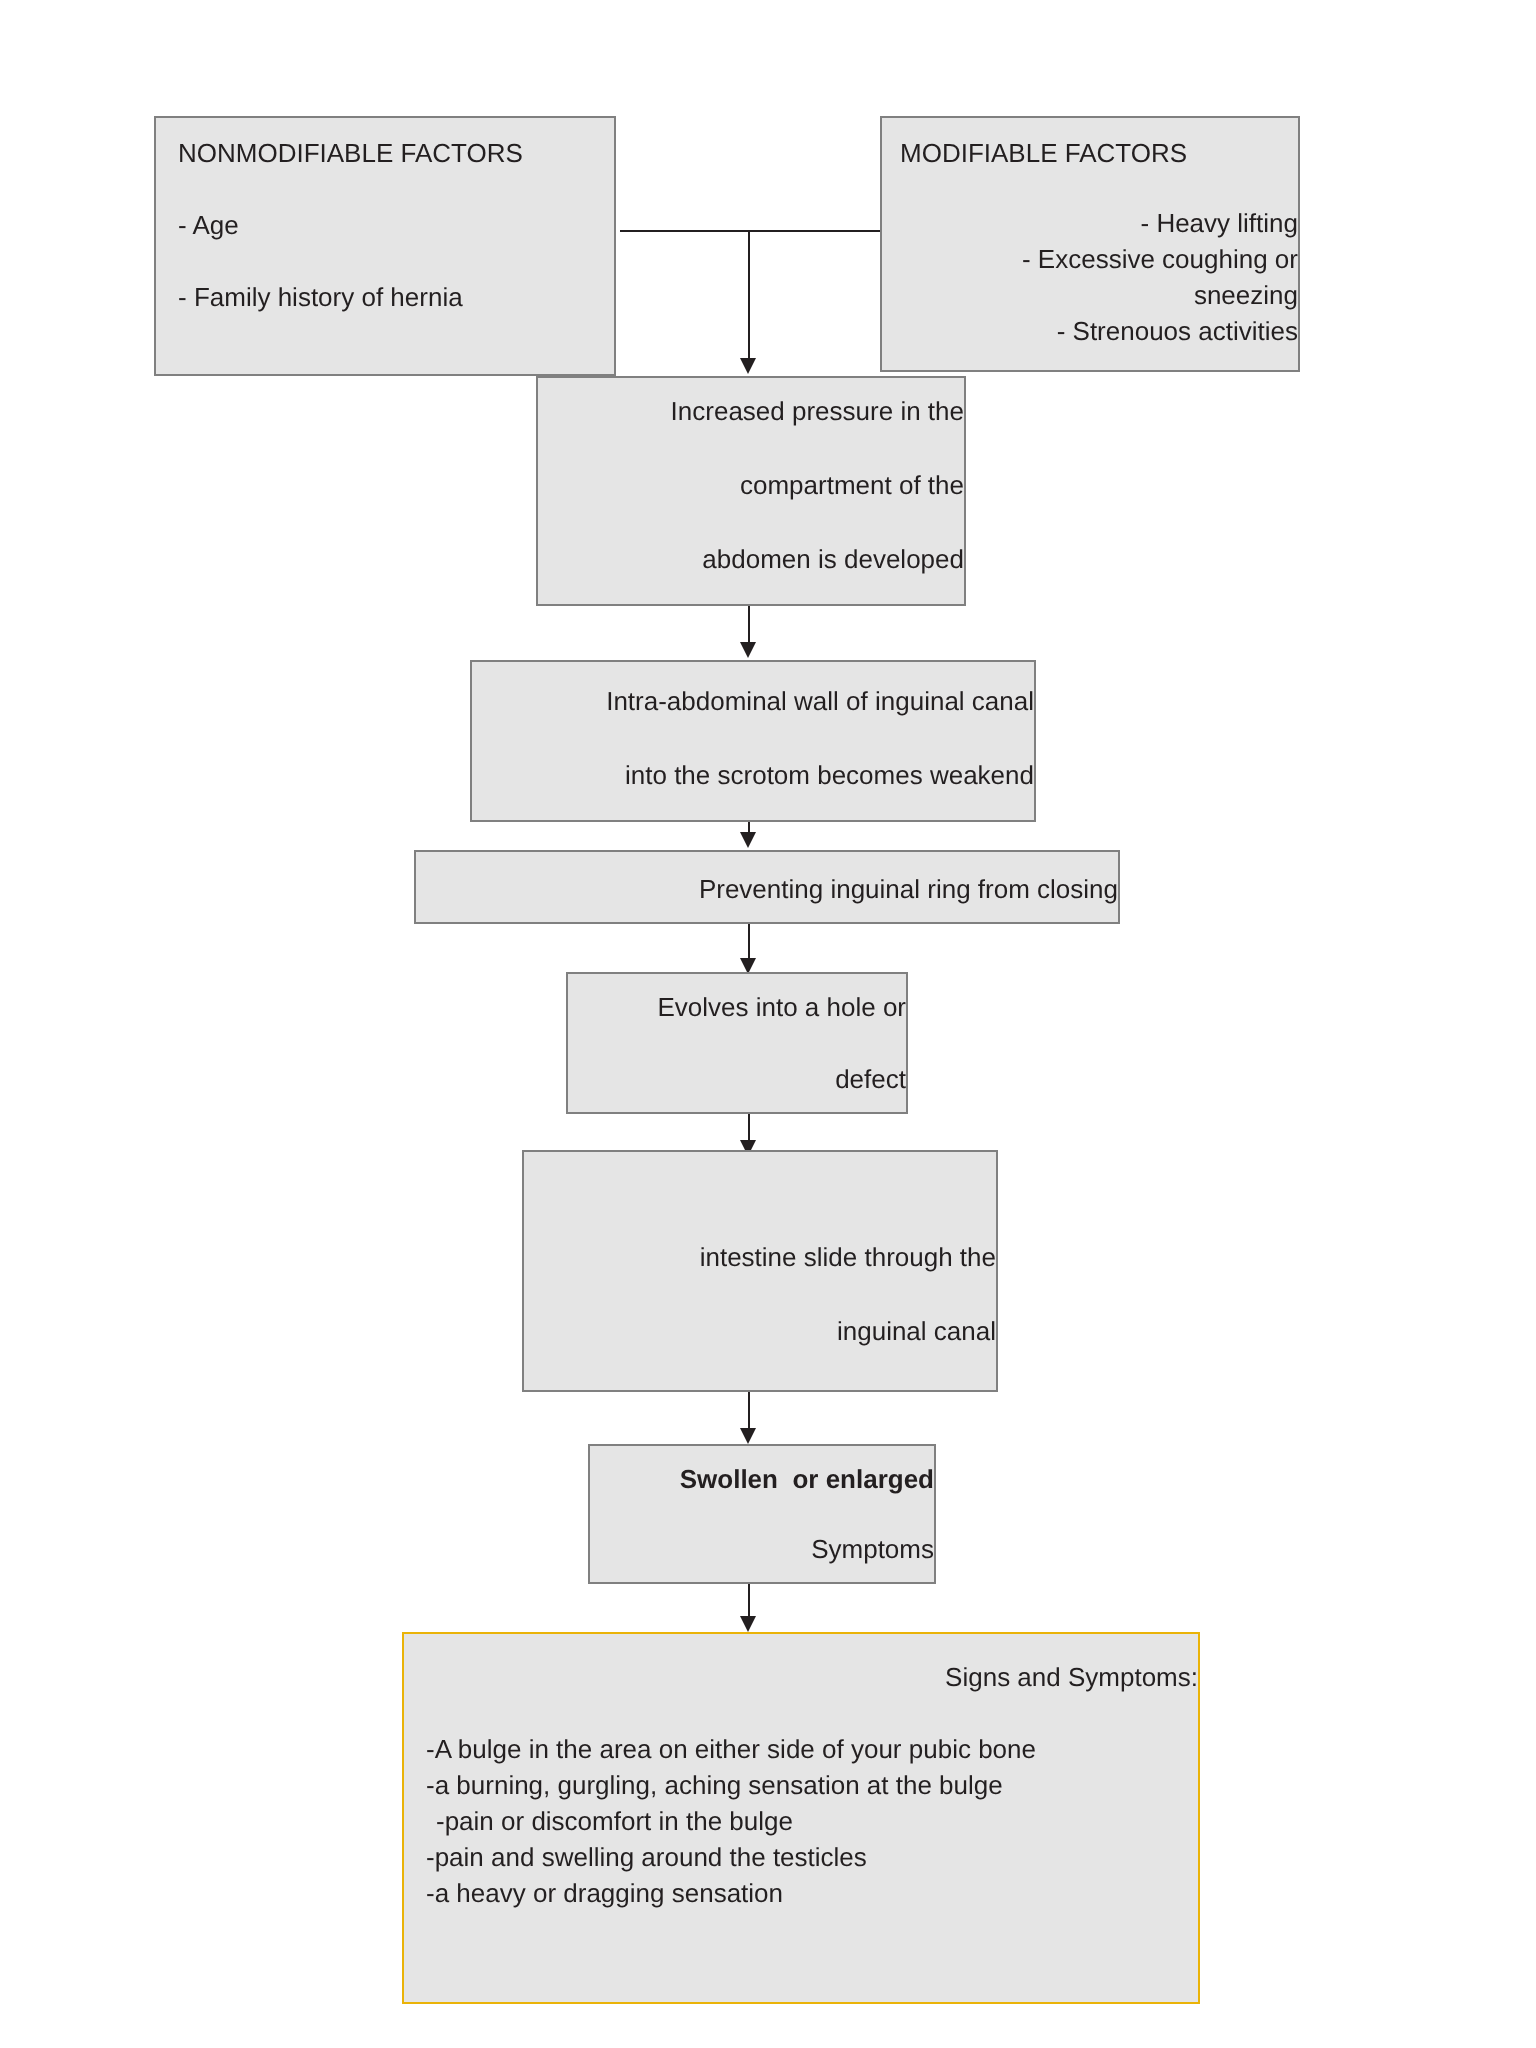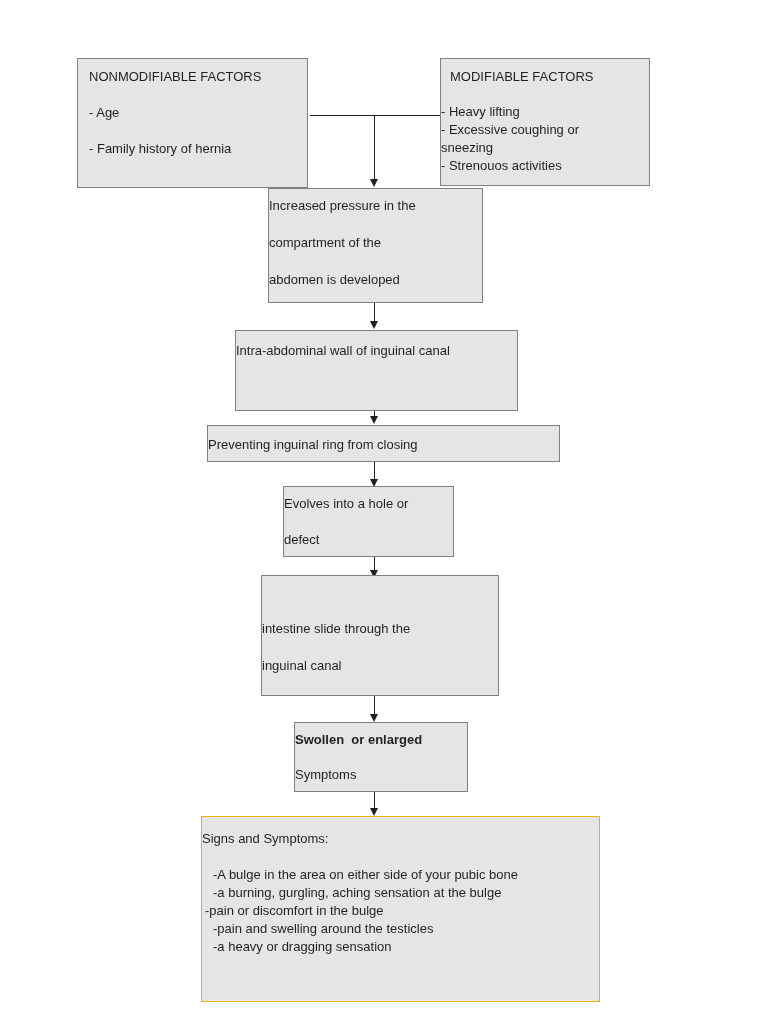--- a/index.html
+++ b/index.html
@@ -28,21 +28,21 @@
     border: 1px solid #808080;
     background: #e5e5e5;
     display: flex;
     flex-direction: column;
     justify-content: center;
     z-index: 2;
   }
   .node.thick {
     border: 1px solid #eab308;
   }
-  .ctr { text-align: left; }
+  .ctr { text-align: right; }
   .lft { text-align: left; }
 
   
   .tblock {
     position: absolute;
     left: 0;
     right: 0;
     font-size: 13px;
     color: #231f20;
     white-space: pre-wrap;
@@ -114,20 +114,21 @@
   </div>
 
   <div class="node" style="left:268px; top:188px; width:215px; height:115px;">
     <div class="tblock ctr" style="top:9px;">Increased pressure in the</div>
     <div class="tblock ctr" style="top:46px;">compartment of the</div>
     <div class="tblock ctr" style="top:83px;">abdomen is developed</div>
   </div>
 
   <div class="node" style="left:235px; top:330px; width:283px; height:81px;">
     <div class="tblock ctr" style="top:12px;">Intra-abdominal wall of inguinal canal</div>
+    <div class="tblock ctr" style="top:49px;">into the scrotom becomes weakend</div>
   </div>
 
   <div class="node" style="left:207px; top:425px; width:353px; height:37px;">
     <div class="tblock ctr" style="top:11px;">Preventing inguinal ring from closing</div>
   </div>
 
   <div class="node" style="left:283px; top:486px; width:171px; height:71px;">
     <div class="tblock ctr" style="top:9px;">Evolves into a hole or</div>
     <div class="tblock ctr" style="top:45px;">defect</div>
   </div>
@@ -139,18 +140,18 @@
 
   <div class="node" style="left:294px; top:722px; width:174px; height:70px;">
     <div class="tblock ctr" style="top:9px;font-weight:bold;">Swollen  or enlarged</div>
     <div class="tblock ctr" style="top:44px;">Symptoms</div>
   </div>
 
   <div class="node thick" style="left:201px; top:816px; width:399px; height:186px;">
     <div class="tblock ctr" style="top:14px;">Signs and Symptoms:</div>
     <div class="tblock lft" style="top:50px; padding-left:11px;">-A bulge in the area on either side of your pubic bone</div>
     <div class="tblock lft" style="top:68px; padding-left:11px;">-a burning, gurgling, aching sensation at the bulge</div>
-    <div class="tblock lft" style="top:86px; padding-left:3px;">-pain or discomfort in the bulge</div>
+    <div class="tblock lft" style="top:86px; padding-left:16px;">-pain or discomfort in the bulge</div>
     <div class="tblock lft" style="top:104px; padding-left:11px;">-pain and swelling around the testicles</div>
     <div class="tblock lft" style="top:122px; padding-left:11px;">-a heavy or dragging sensation</div>
   </div>
 
 </div>
 
 </body></html>

